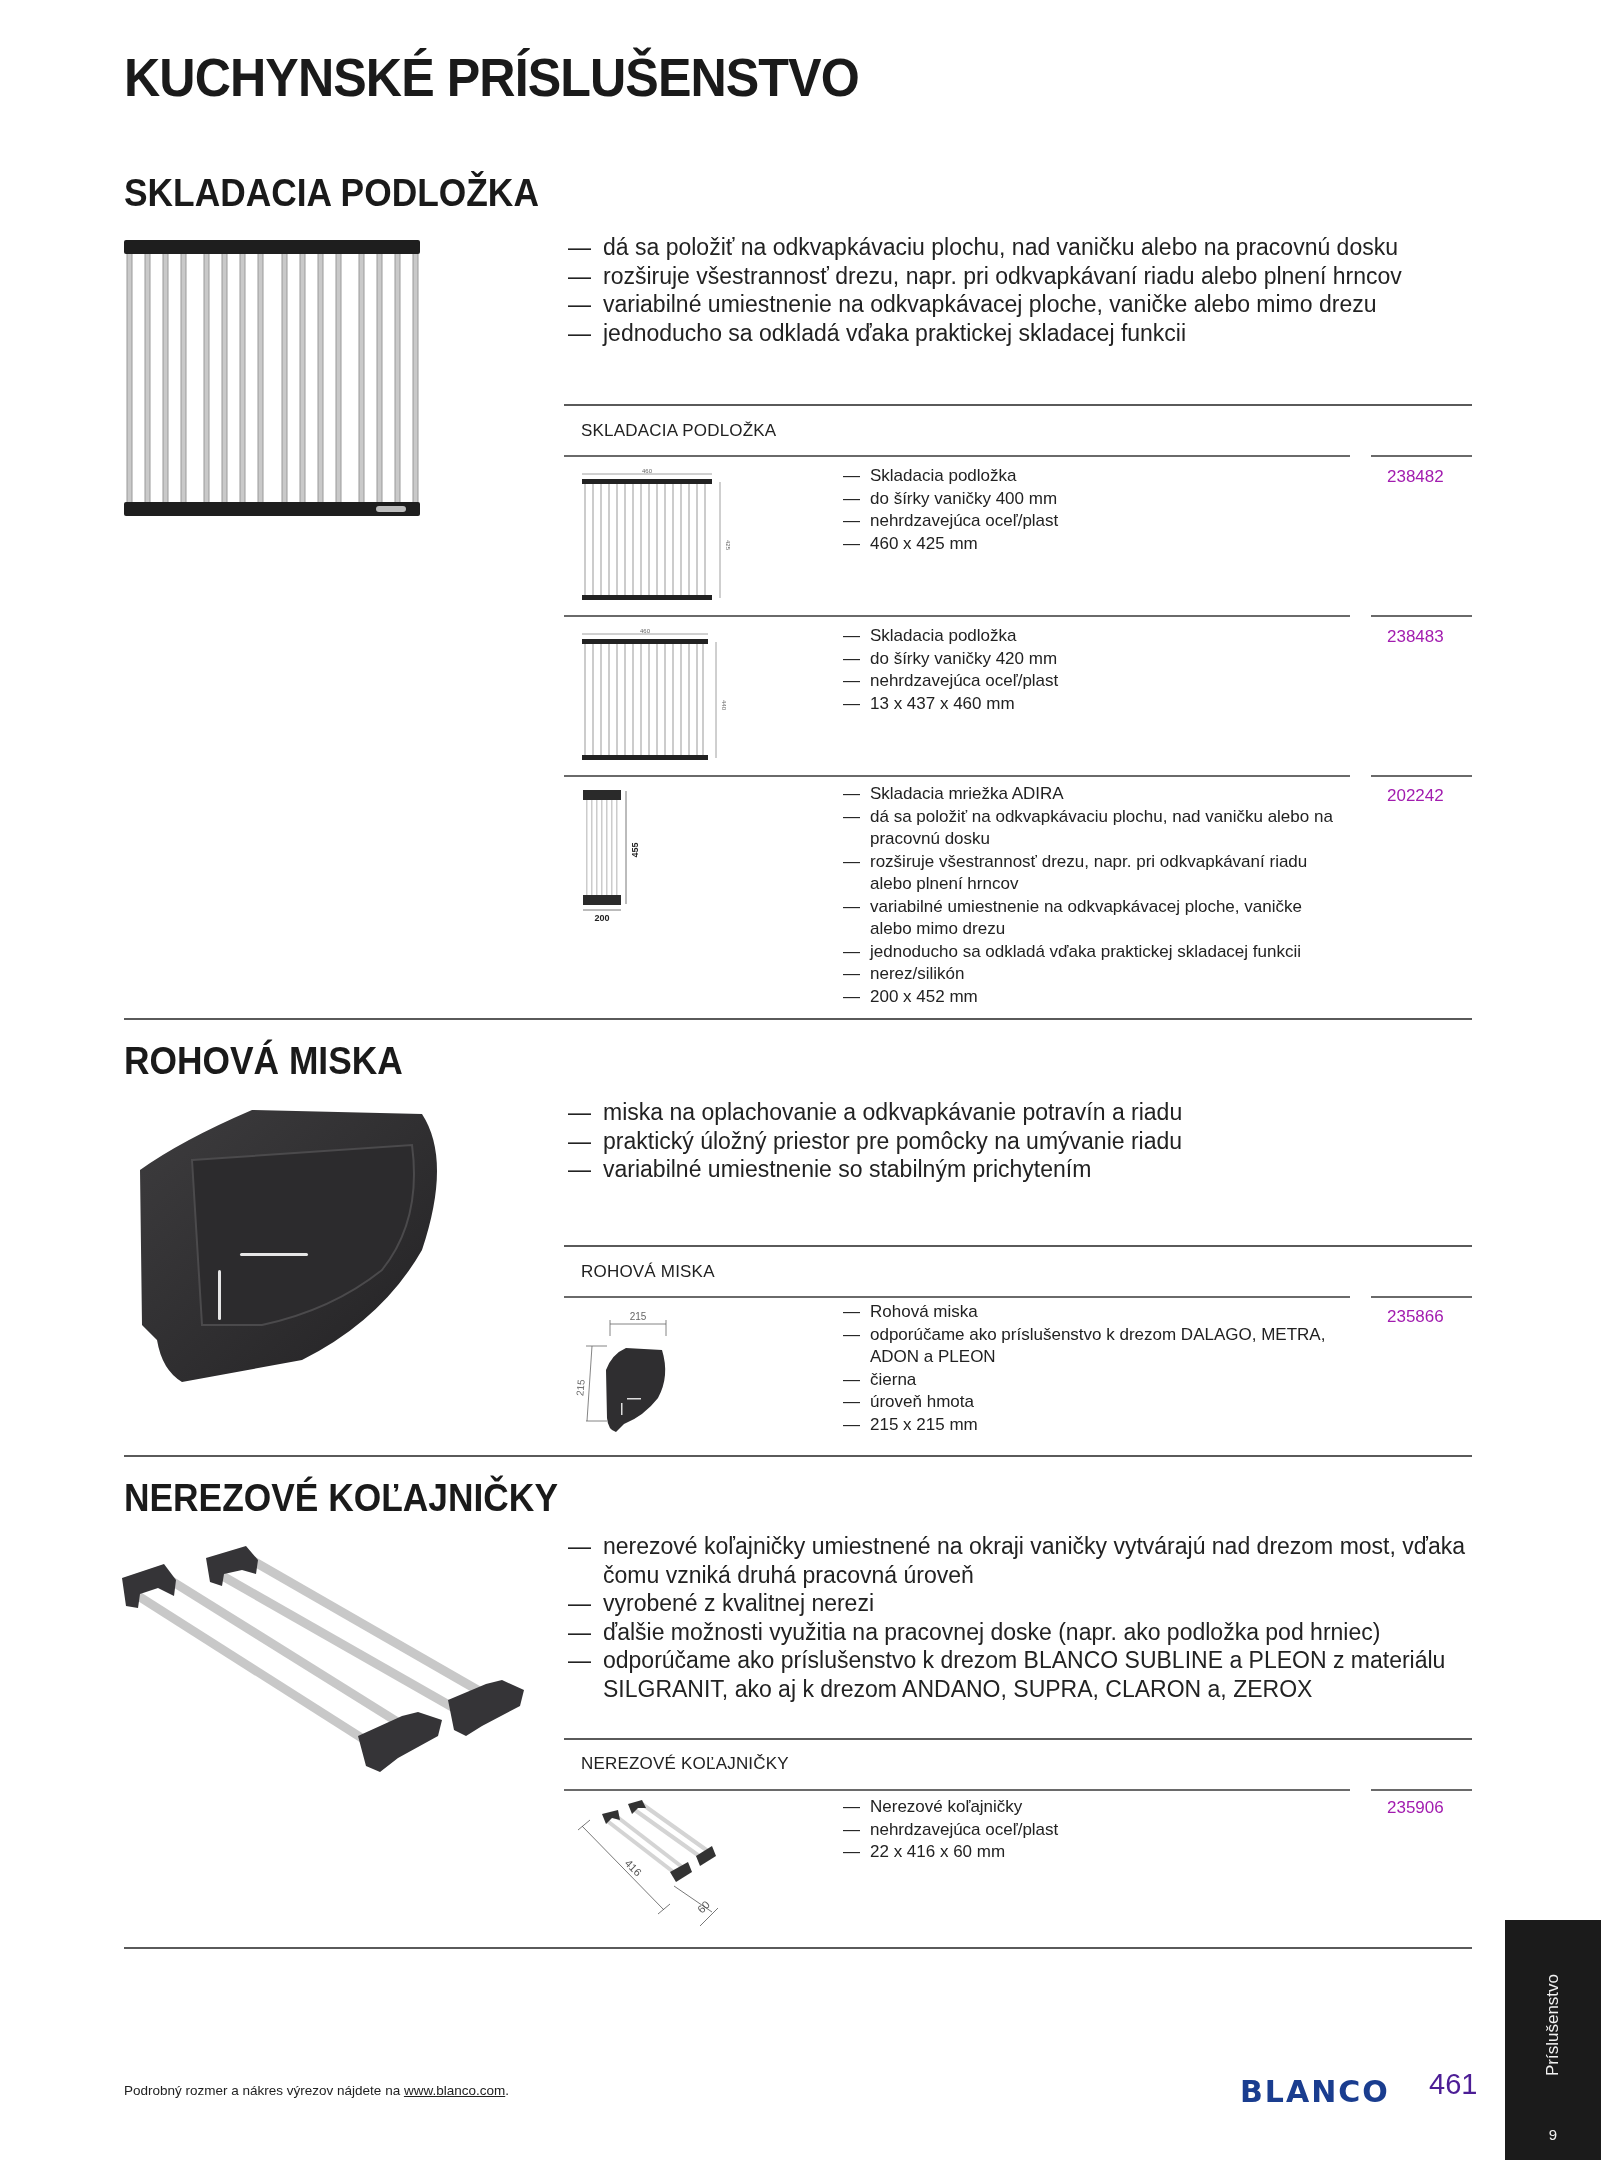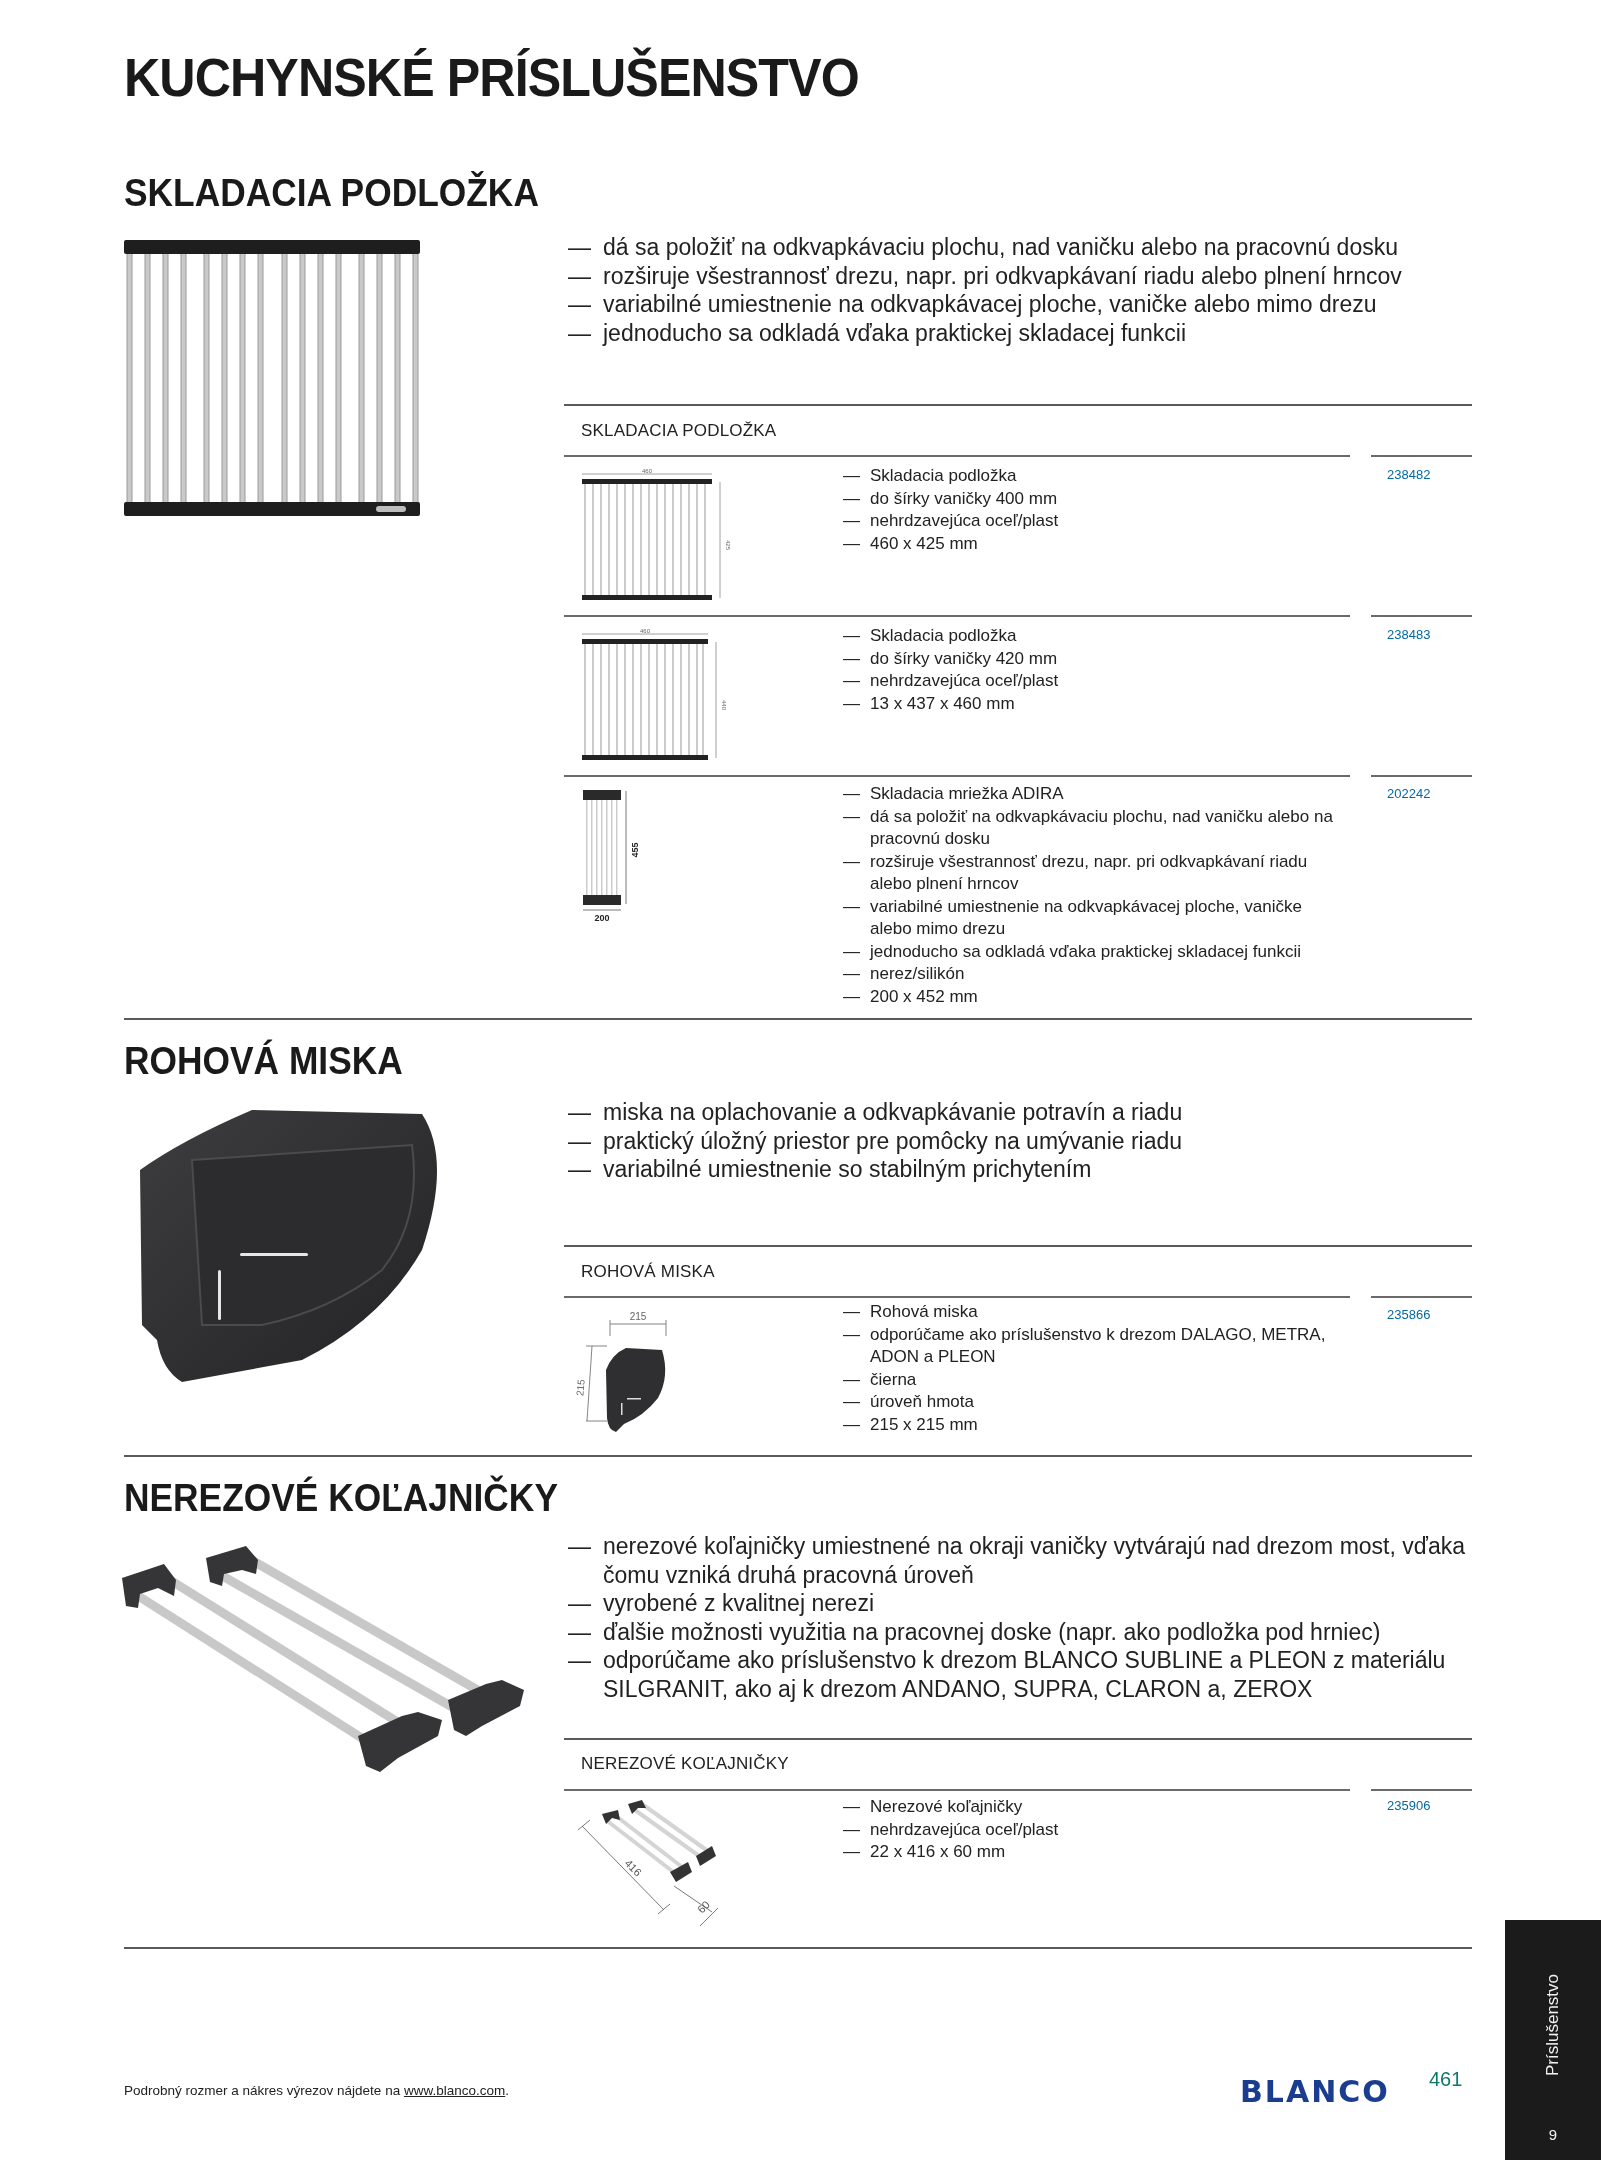--- a/index.html
+++ b/index.html
@@ -26,28 +26,28 @@
   .rule.thin { height: 1.5px; background: #6a6a6a; }
   .table-label {
     left: 581px; font-size: 17px; color: #222; letter-spacing: 0.2px;
   }
   .specs {
     left: 843px; width: 500px; margin: 0; padding: 0; list-style: none;
     font-size: 17px; line-height: 22.5px; color: #222;
   }
   .specs li { position: relative; padding-left: 27px; }
   .specs li::before { content: "—"; position: absolute; left: 0; top: 0; }
-  .artno { left: 1387px; font-size: 13px; color: #0369a1; }
+  .artno { left: 1387px; font-size: 17px; color: #a21caf; }
   .footer-note { left: 124px; top: 2083px; font-size: 13.5px; color: #222; }
   .footer-note a { color: #222; text-decoration: underline; }
   .brand {
     left: 1240px; top: 2074px; font-size: 30px; font-weight: 900; color: #1a3d8f;
     letter-spacing: 2px; font-family: "DejaVu Sans", sans-serif;
   }
-  .page-number { left: 1429px; top: 2068px; font-size: 20px; color: #0f766e; }
+  .page-number { left: 1429px; top: 2068px; font-size: 29px; color: #4c1d95; }
   .side-tab {
     left: 1505px; top: 1920px; width: 96px; height: 240px; background: #1b1b1b;
   }
   .side-tab-label {
     position: absolute; left: 48px; top: 105px; color: #f1f1f1; font-size: 17px;
     transform: translate(-50%, -50%) rotate(-90deg); white-space: nowrap;
   }
   .side-tab-num {
     position: absolute; left: 0; width: 100%; text-align: center; top: 206px;
     color: #f1f1f1; font-size: 15px;

